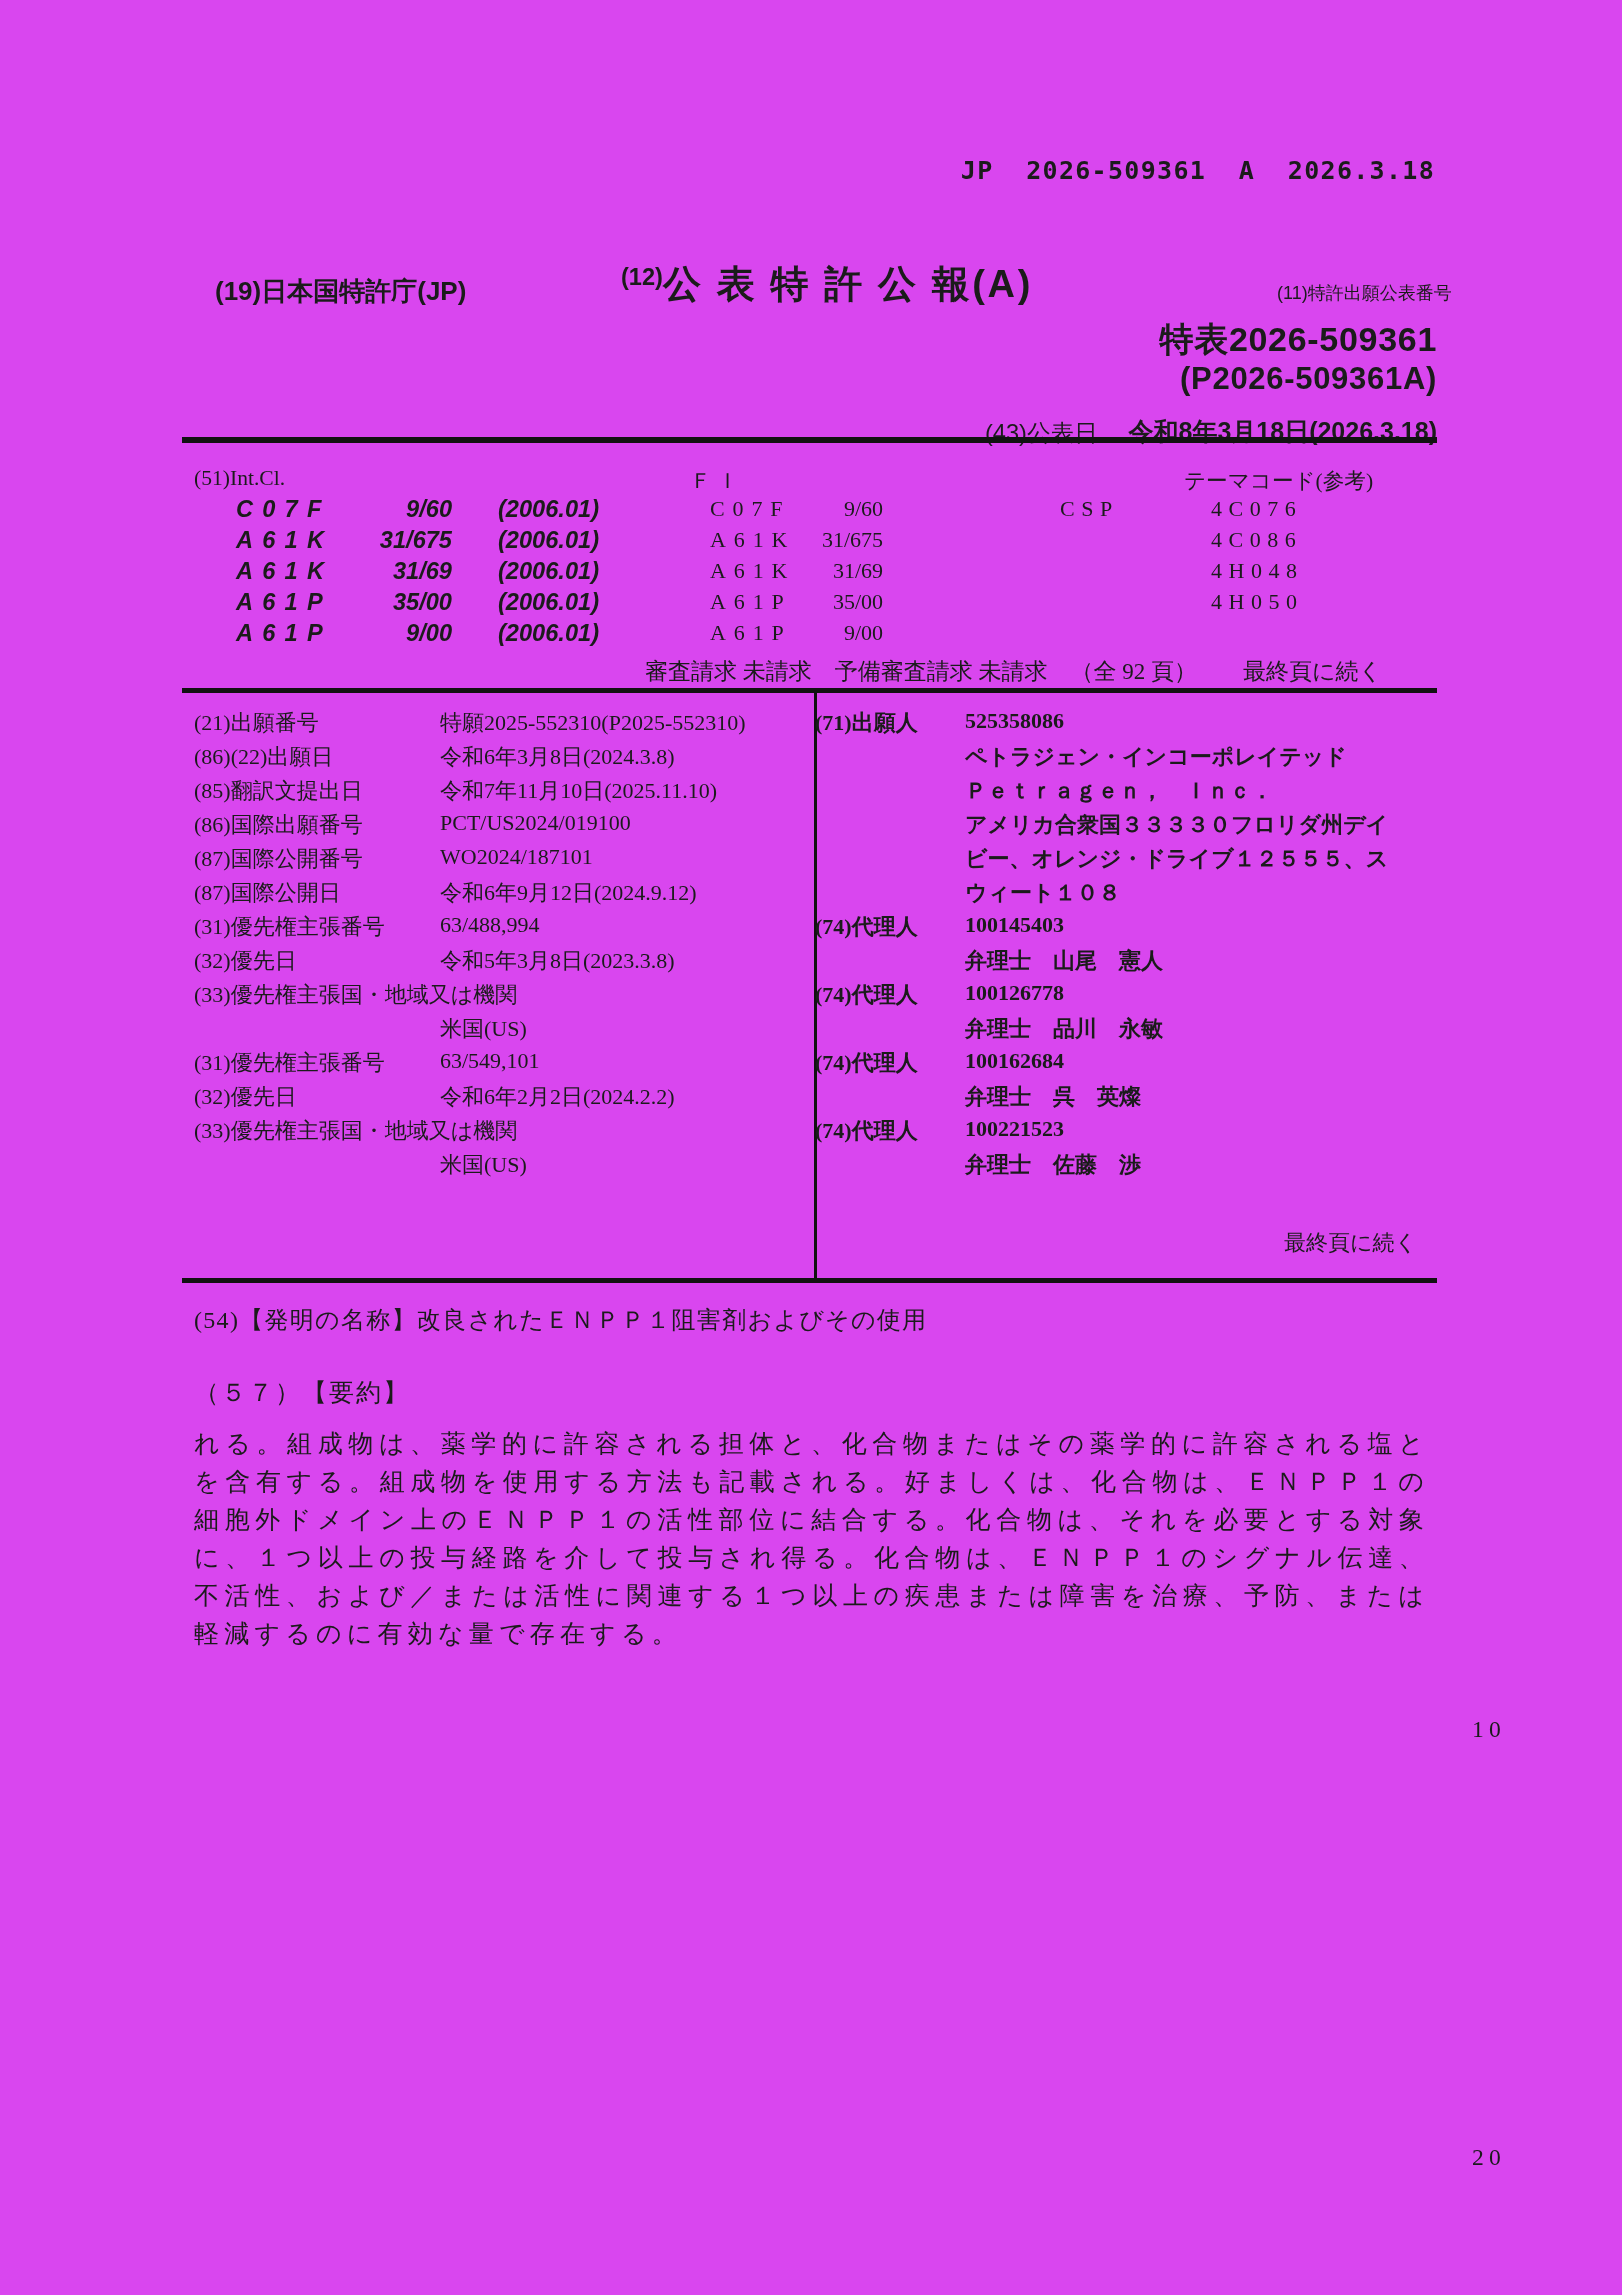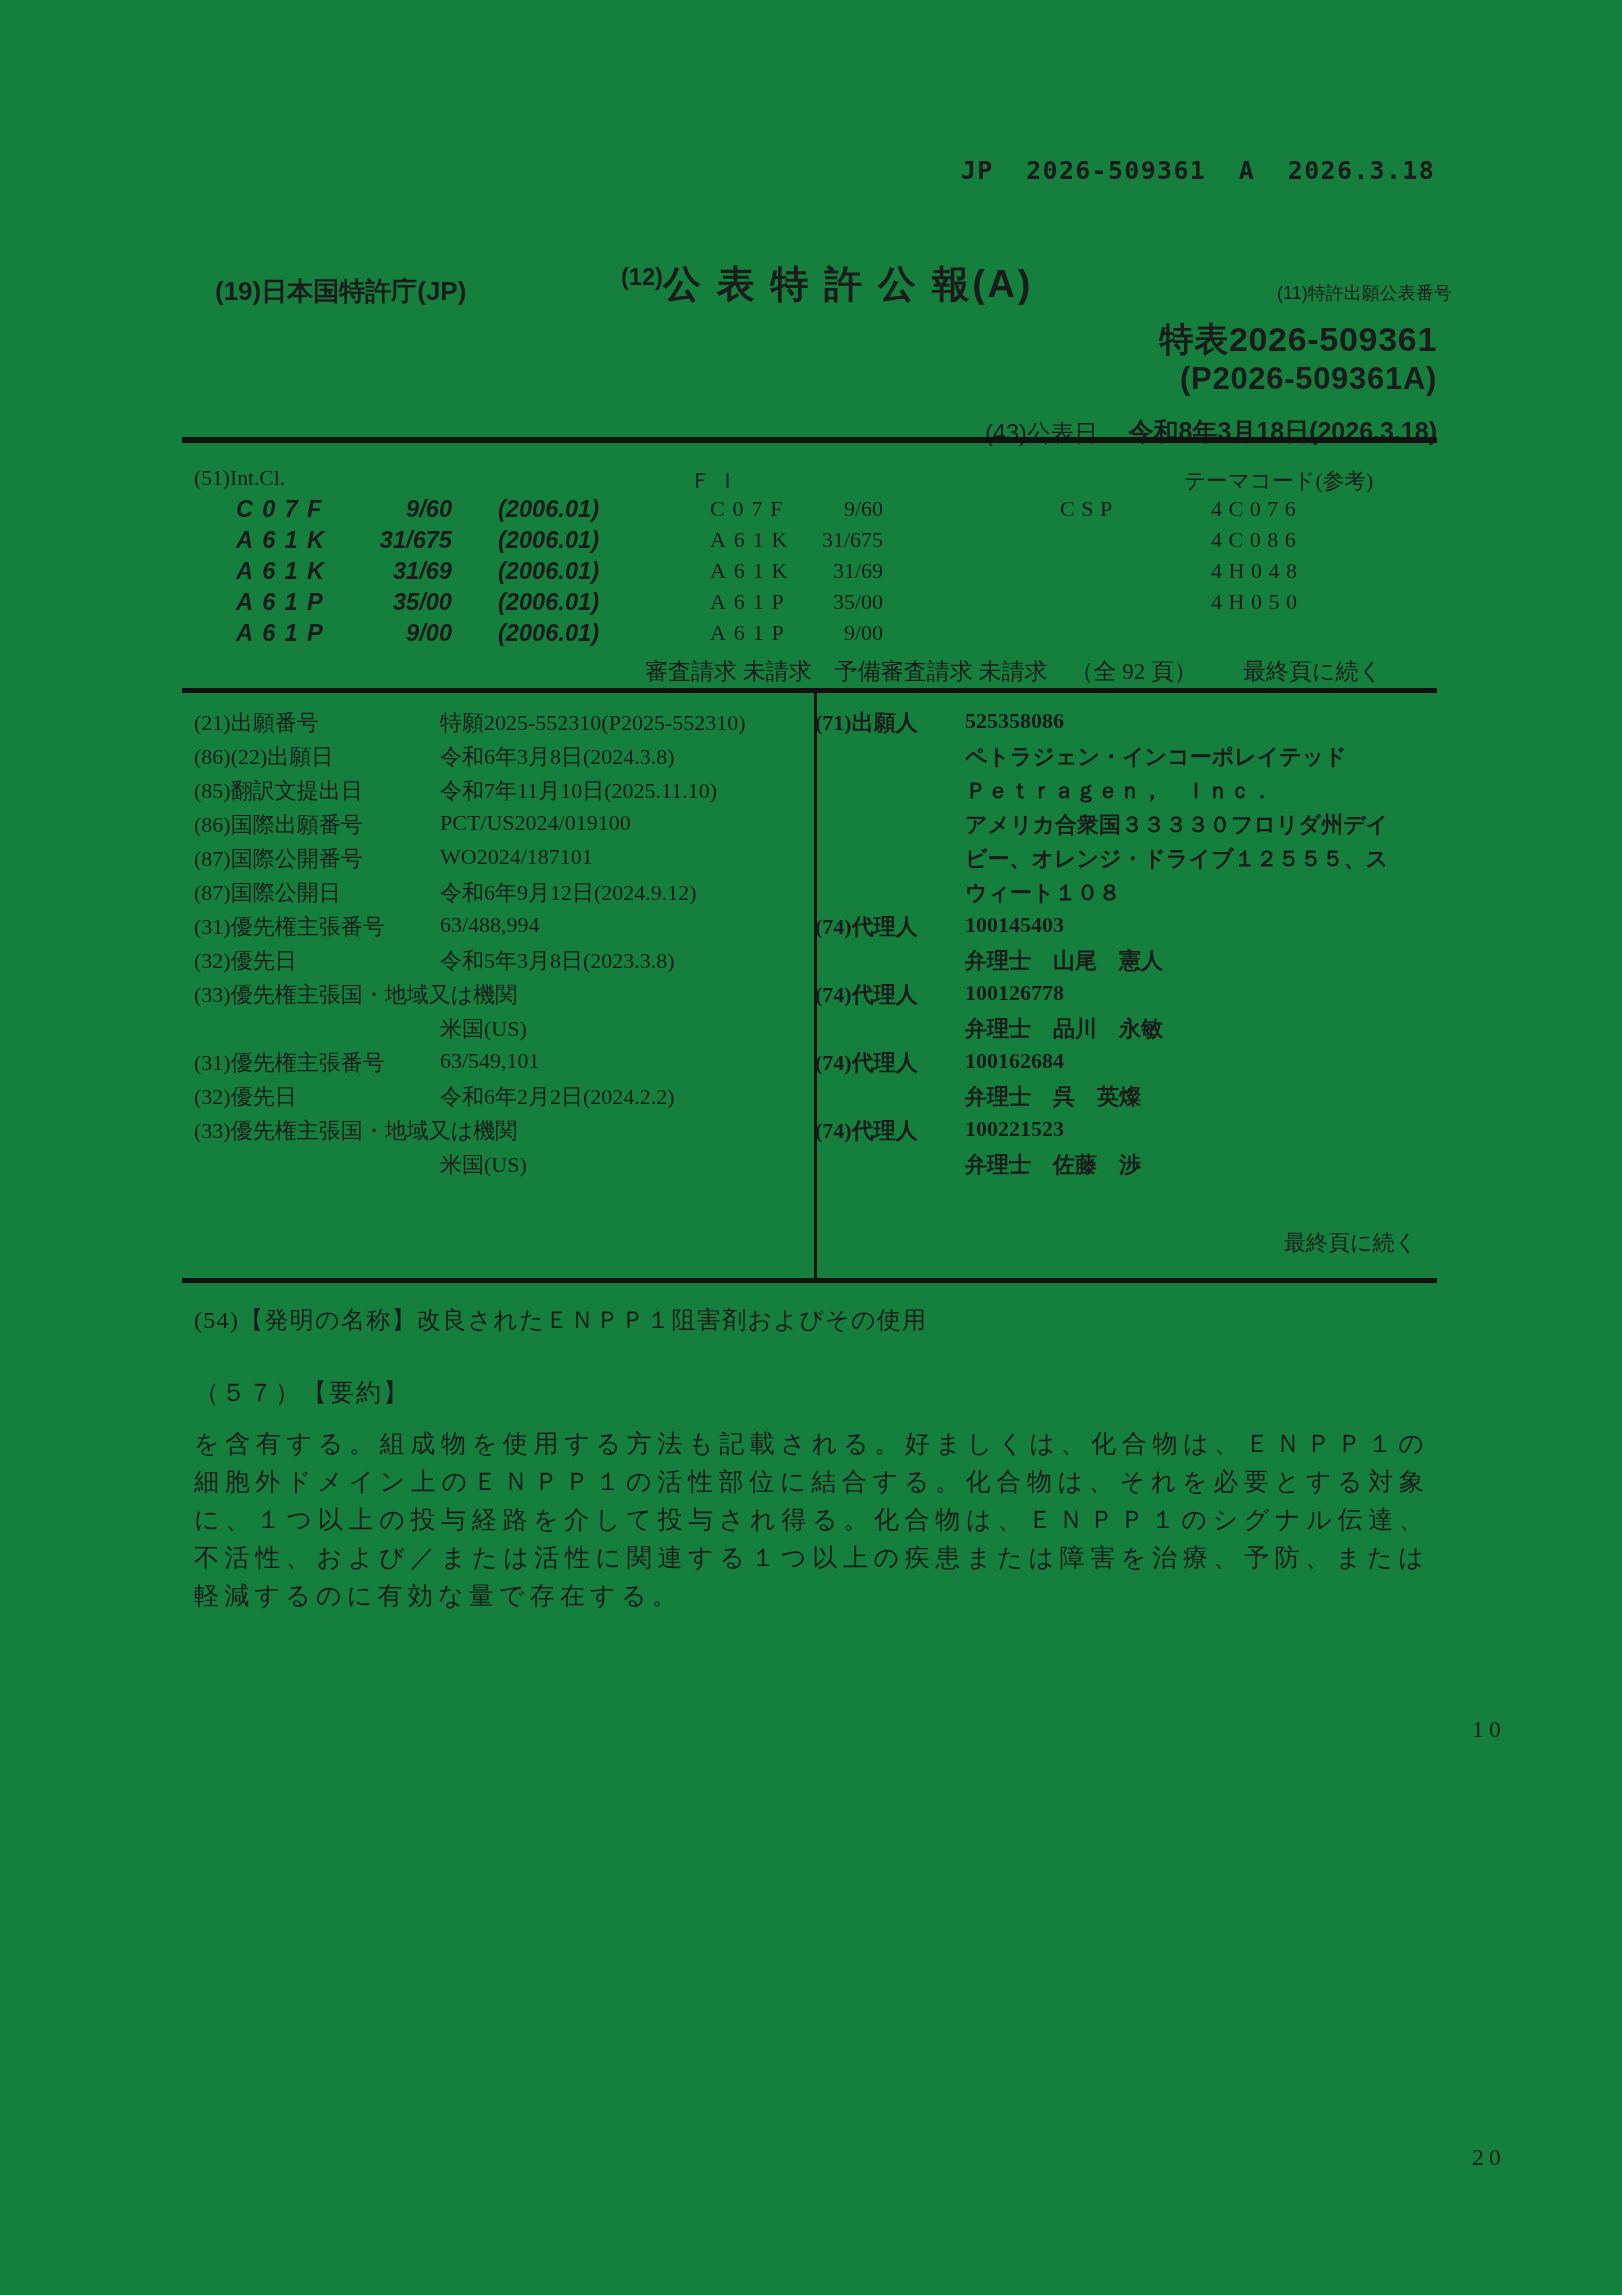--- a/index.html
+++ b/index.html
@@ -1,19 +1,19 @@
 <!DOCTYPE html>
 <html lang="ja" style="font-size:10.5px"><head>
 <meta charset="utf-8">
 <style>
   html,body{margin:0;padding:0;background:#e8e8e8;}
   .page{
     position:relative;
     width:1623px;height:2295px;
-    background:#15803d;
+    background:#d946ef;
     color:#1b1b1b;
     font-family:"Liberation Serif", serif;
     overflow:hidden;
   }
   .abs{position:absolute;white-space:pre;}
   .sans{font-family:"Liberation Sans", sans-serif;margin-left:24px;}
   .serif{font-family:"Liberation Serif", serif;}
   .mono{font-family:"DejaVu Sans Mono", monospace;}
 
   .hdr-right{top:156px;right:188px;font-size:25px;font-weight:600;letter-spacing:1.3px;}
@@ -258,20 +258,21 @@
   </div>
 
   <div class="abs serif continued">最終頁に続く</div>
 
   <div class="rule rule-bottom"></div>
 
   <div class="abs serif title54">(54)【発明の名称】改良されたＥＮＰＰ１阻害剤およびその使用</div>
   <div class="abs serif abst-label">（５７）【要約】</div>
 
   <div class="abstract">
+    <div class="abs-line">れる。組成物は、薬学的に許容される担体と、化合物またはその薬学的に許容される塩と</div>
     <div class="abs-line">を含有する。組成物を使用する方法も記載される。好ましくは、化合物は、ＥＮＰＰ１の</div>
     <div class="abs-line">細胞外ドメイン上のＥＮＰＰ１の活性部位に結合する。化合物は、それを必要とする対象</div>
     <div class="abs-line">に、１つ以上の投与経路を介して投与され得る。化合物は、ＥＮＰＰ１のシグナル伝達、</div>
     <div class="abs-line">不活性、および／または活性に関連する１つ以上の疾患または障害を治療、予防、または</div>
     <div class="abs-line last">軽減するのに有効な量で存在する。</div>
   </div>
 
   <div class="abs serif lineno lineno-10">10</div>
   <div class="abs serif lineno lineno-20">20</div>
 

